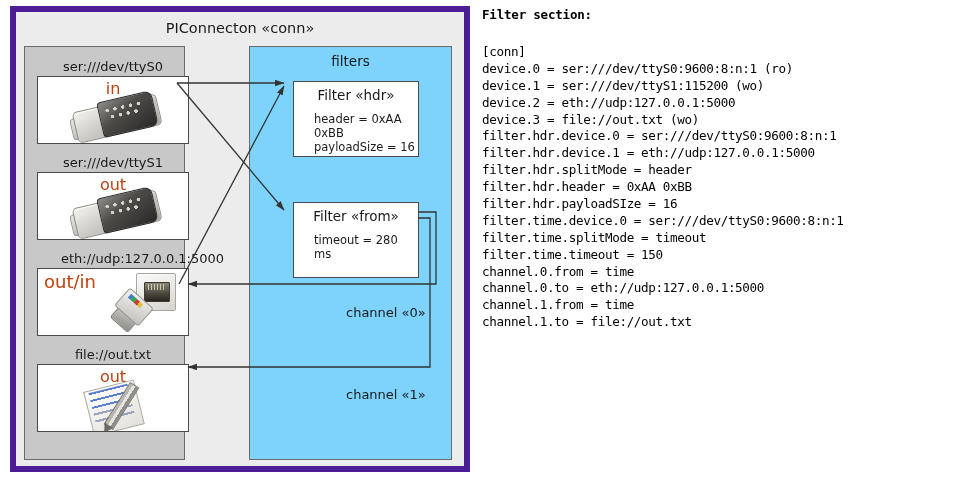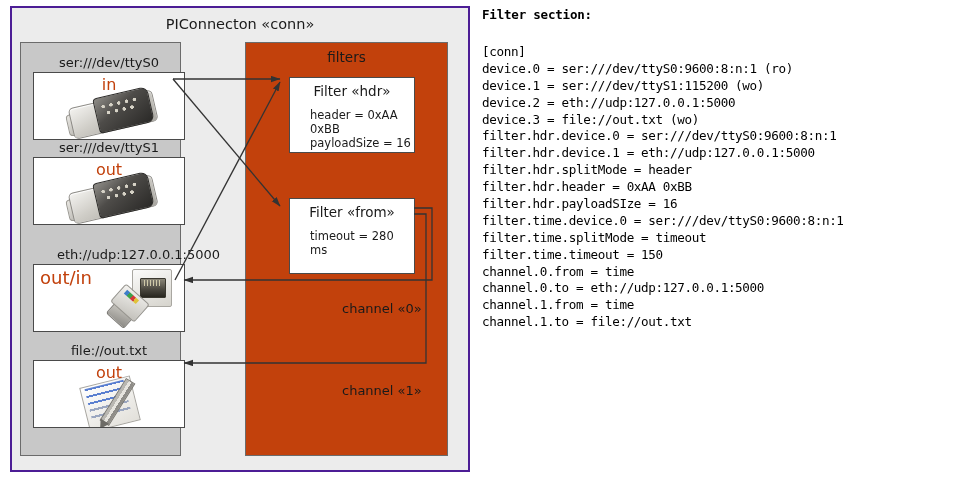--- a/index.html
+++ b/index.html
@@ -18,21 +18,21 @@
   }
 
   
   #diagram {
     position: absolute;
     left: 10px;
     top: 6px;
     width: 460px;
     height: 466px;
     background: #ececec;
-    border: 2px solid #4c1d95;
+    border: 6px solid #4c1d95;
     box-sizing: border-box;
   }
   #diagram-title {
     position: absolute;
     left: 0;
     top: 8px;
     width: 100%;
     text-align: center;
     font-size: 14.5px;
     color: #1a1a1a;
@@ -50,21 +50,21 @@
     box-sizing: border-box;
   }
 
   
   #filters-panel {
     position: absolute;
     left: 233px;
     top: 34px;
     width: 203px;
     height: 414px;
-    background: #c2410c;
+    background: #7dd3fc;
     border: 1px solid #6b6b6b;
     box-sizing: border-box;
   }
   #filters-title {
     position: absolute;
     left: 0;
     top: 6px;
     width: 100%;
     text-align: center;
     font-size: 13.5px;
@@ -357,21 +357,21 @@
         <div class="device-dir">in</div>
         <div class="icon-serial">
           <div class="tail"></div>
           <div class="shell"></div>
           <div class="hood"></div>
           <div class="pins"></div>
         </div>
       </div>
     </div>
 
-    <div class="device" style="top:97px;">
+    <div class="device" style="top:108px;">
       <div class="device-label">ser:///dev/ttyS1</div>
       <div class="device-box">
         <div class="device-dir">out</div>
         <div class="icon-serial">
           <div class="tail"></div>
           <div class="shell"></div>
           <div class="hood"></div>
           <div class="pins"></div>
         </div>
       </div>

